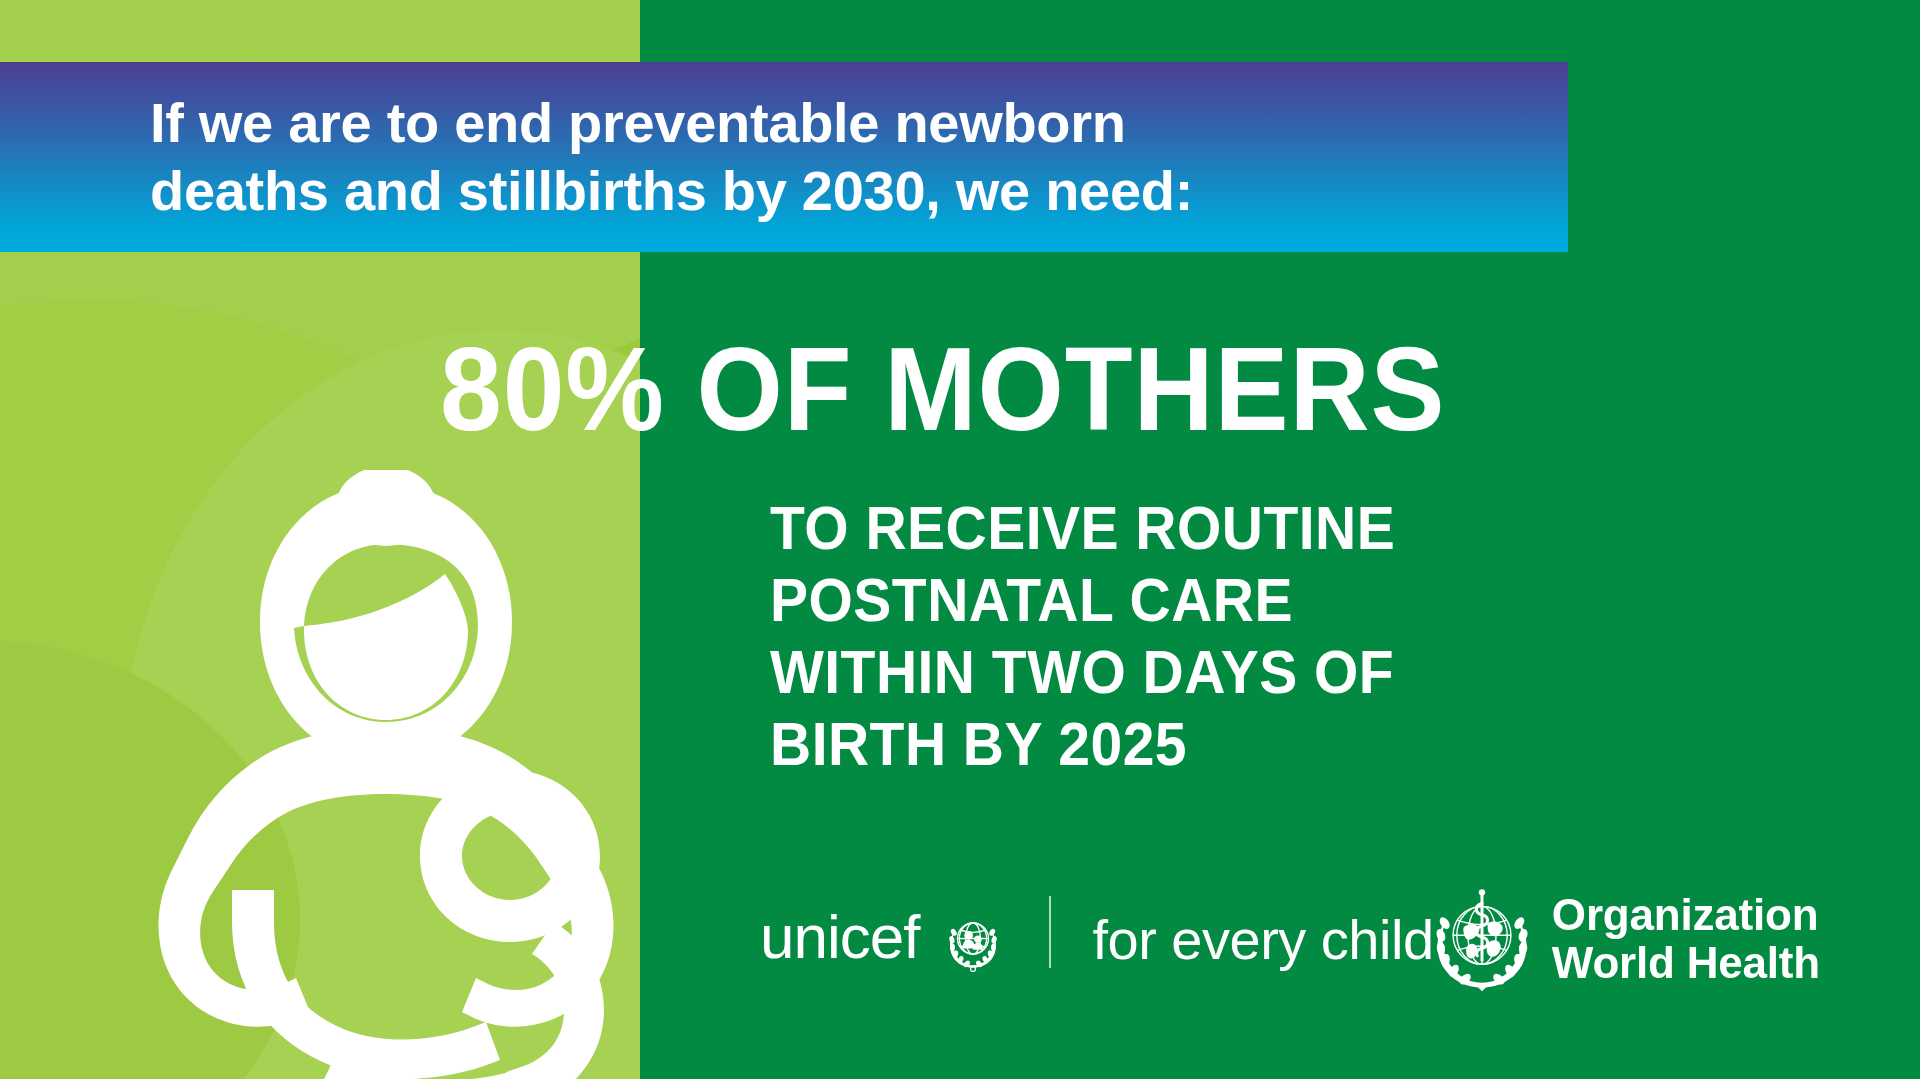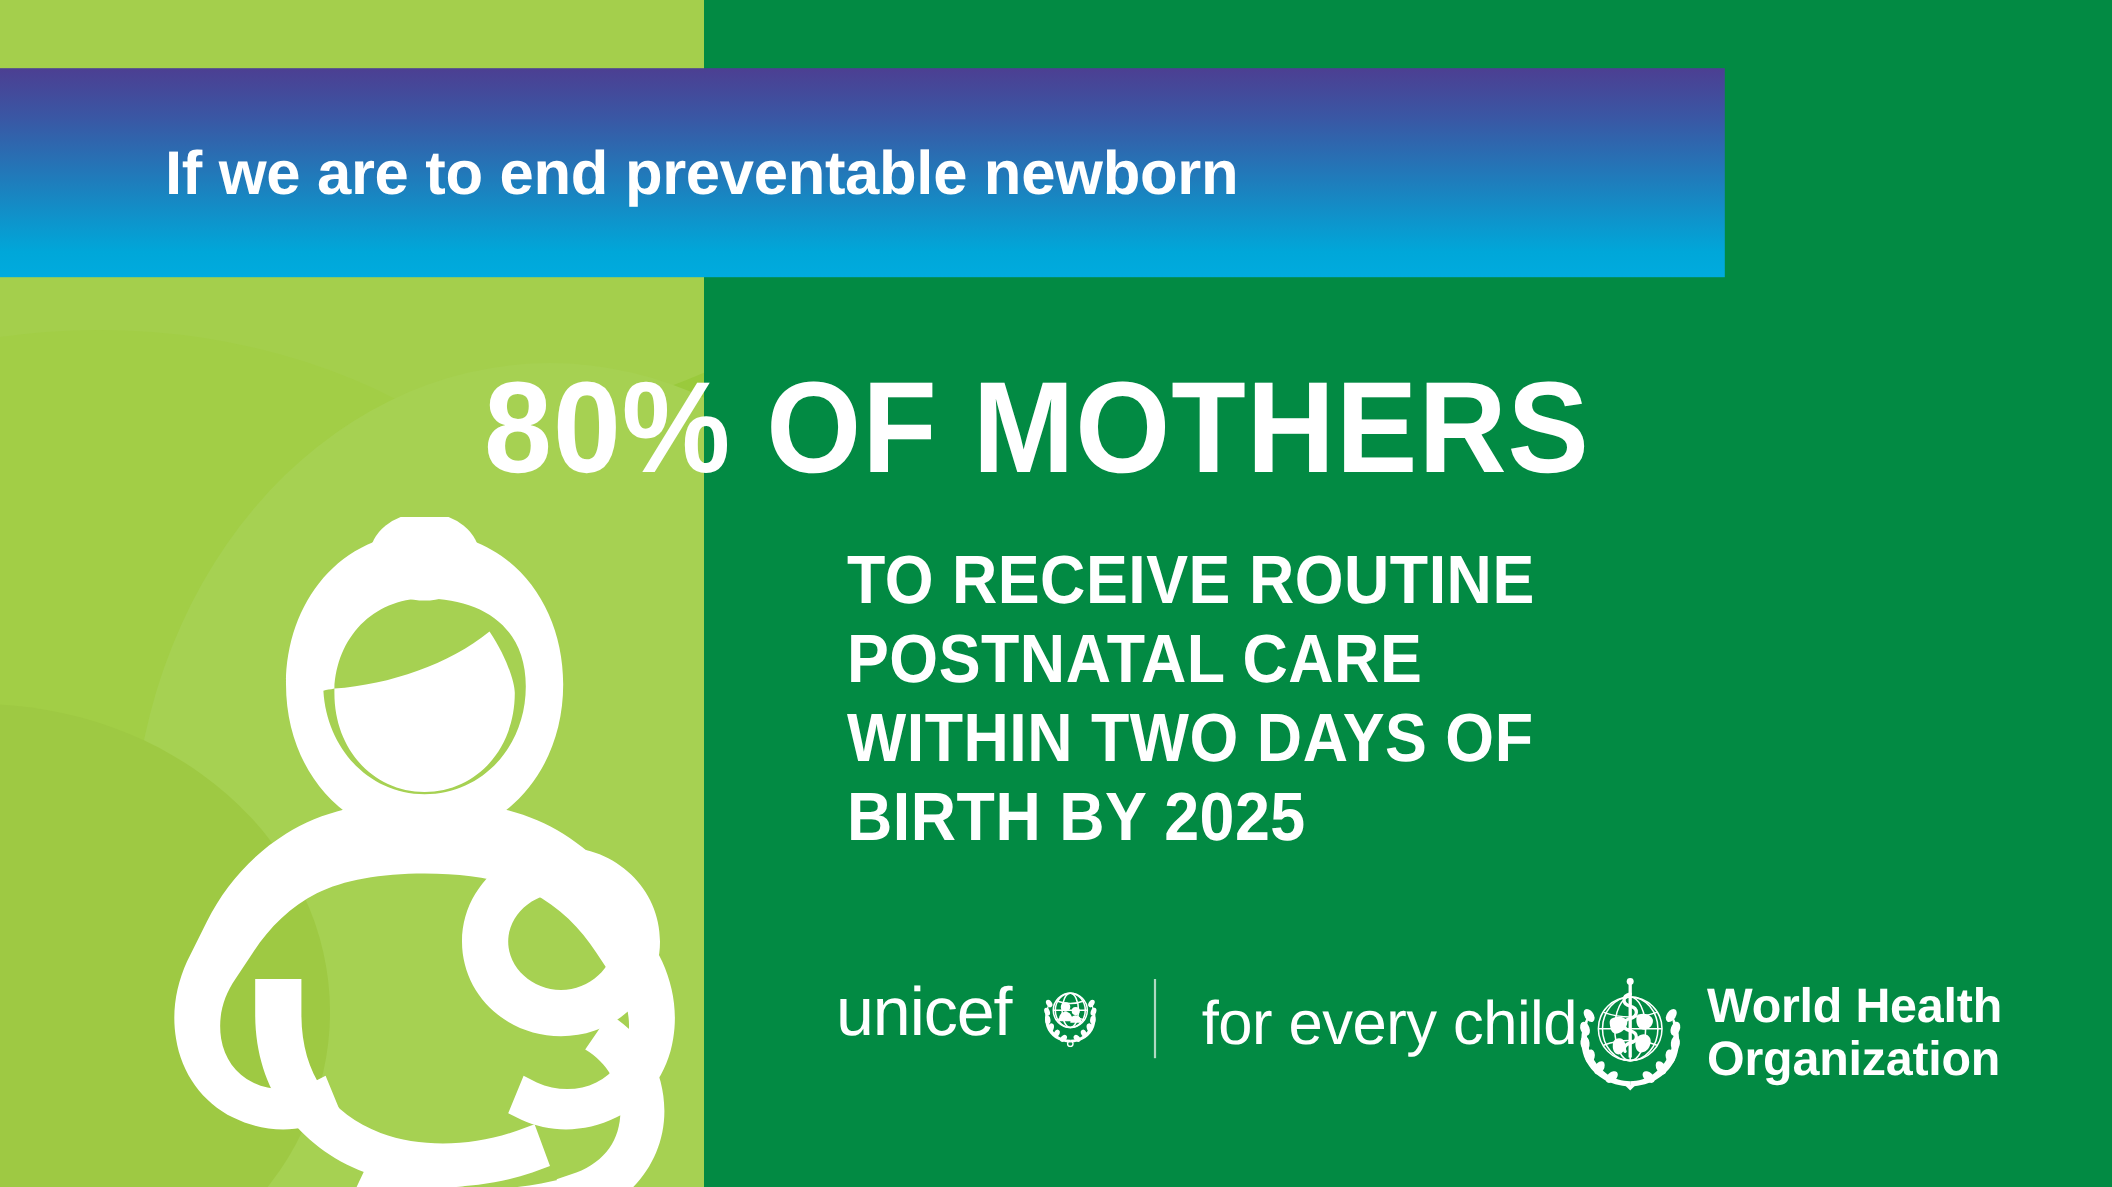--- a/index.html
+++ b/index.html
@@ -149,21 +149,21 @@
     top: 880px;
     width: 1060px;
     height: 120px;
   }
 
   .unicef-logo {
     position: absolute;
     left: 0;
     top: 10px;
     display: flex;
-    align-items: flex-start;
+    align-items: flex-end;
     height: 78px;
     gap: 17px;
   }
   .unicef-wordmark {
     color: #ffffff;
     font-family: "Liberation Sans", sans-serif;
     font-weight: normal;
     font-size: 62px;
     line-height: 1;
     letter-spacing: -1px;
@@ -227,20 +227,21 @@
 
   <div class="bg-lime">
     <div class="lime-deco-1"></div>
     <div class="lime-deco-2"></div>
     <div class="lime-deco-3"></div>
     <div class="lime-deco-4"></div>
   </div>
 
   <div class="banner">
     <div class="banner-line">If we are to end preventable newborn</div>
+    <div class="banner-line">deaths and stillbirths by 2030, we need:</div>
   </div>
 
   <svg class="mother-icon" viewBox="0 0 510 610" aria-hidden="true">
     <g fill="#ffffff">
 
       <ellipse cx="246" cy="36" rx="50" ry="40"></ellipse>
 
       <path d="M246 14 C323 14 372 78 372 152 C372 232 317 292 246 292
                C175 292 120 232 120 152 C120 78 169 14 246 14 Z
                M246 74 C199 74 166 110 164 156
@@ -430,20 +431,20 @@
           <ellipse cx="104" cy="56" rx="4.4" ry="7" transform="rotate(20 104 56)"></ellipse>
           <ellipse cx="104" cy="70" rx="4.4" ry="7" transform="rotate(6 104 70)"></ellipse>
           <ellipse cx="99" cy="83" rx="4.4" ry="7" transform="rotate(-12 99 83)"></ellipse>
           <ellipse cx="90" cy="94" rx="4.4" ry="7" transform="rotate(-30 90 94)"></ellipse>
           <ellipse cx="78" cy="103" rx="4.4" ry="7" transform="rotate(-48 78 103)"></ellipse>
           <path d="M52 108 L60 116 L68 108 L60 111 Z"></path>
         </g>
       </svg>
 
       <div class="who-name">
+        <span>Organization</span>
         <span>World Health</span>
-        <span>Organization</span>
       </div>
     </div>
 
   </div>
 
 </div>
 
 </body></html>

